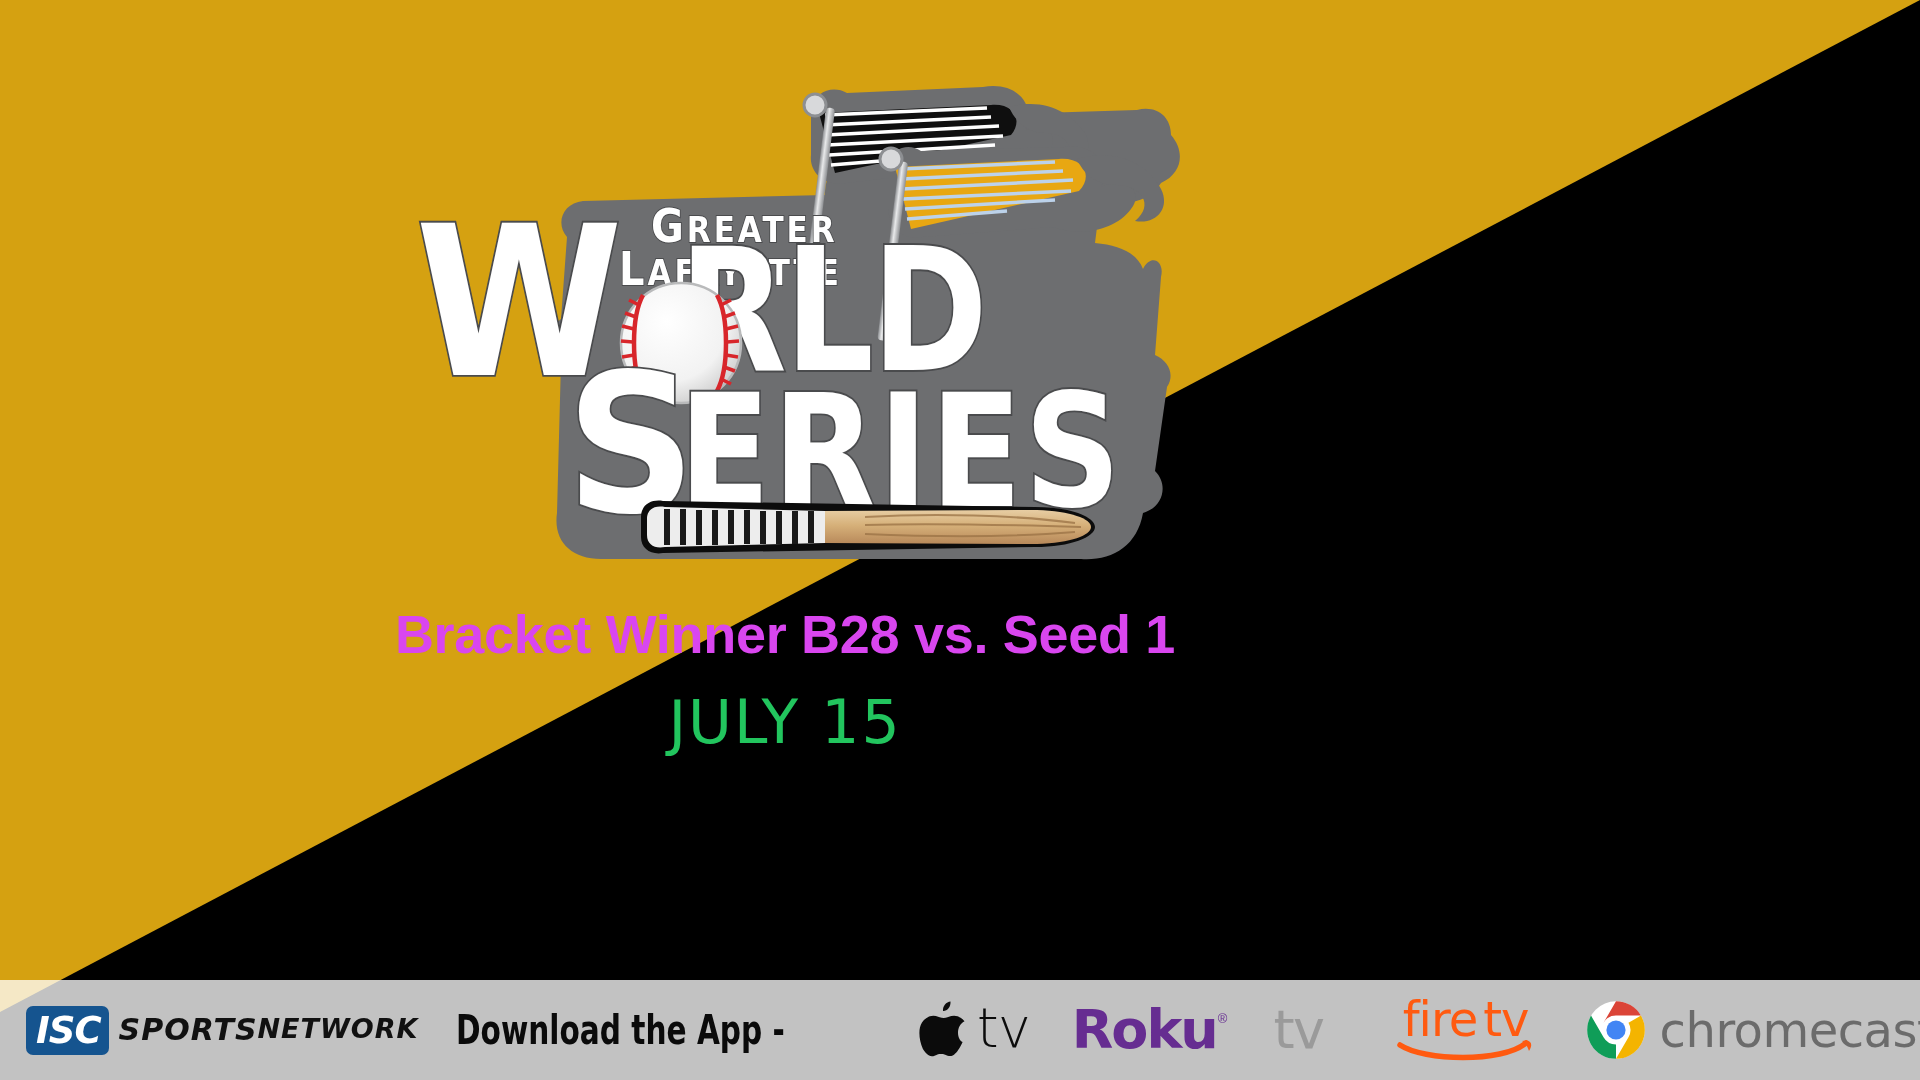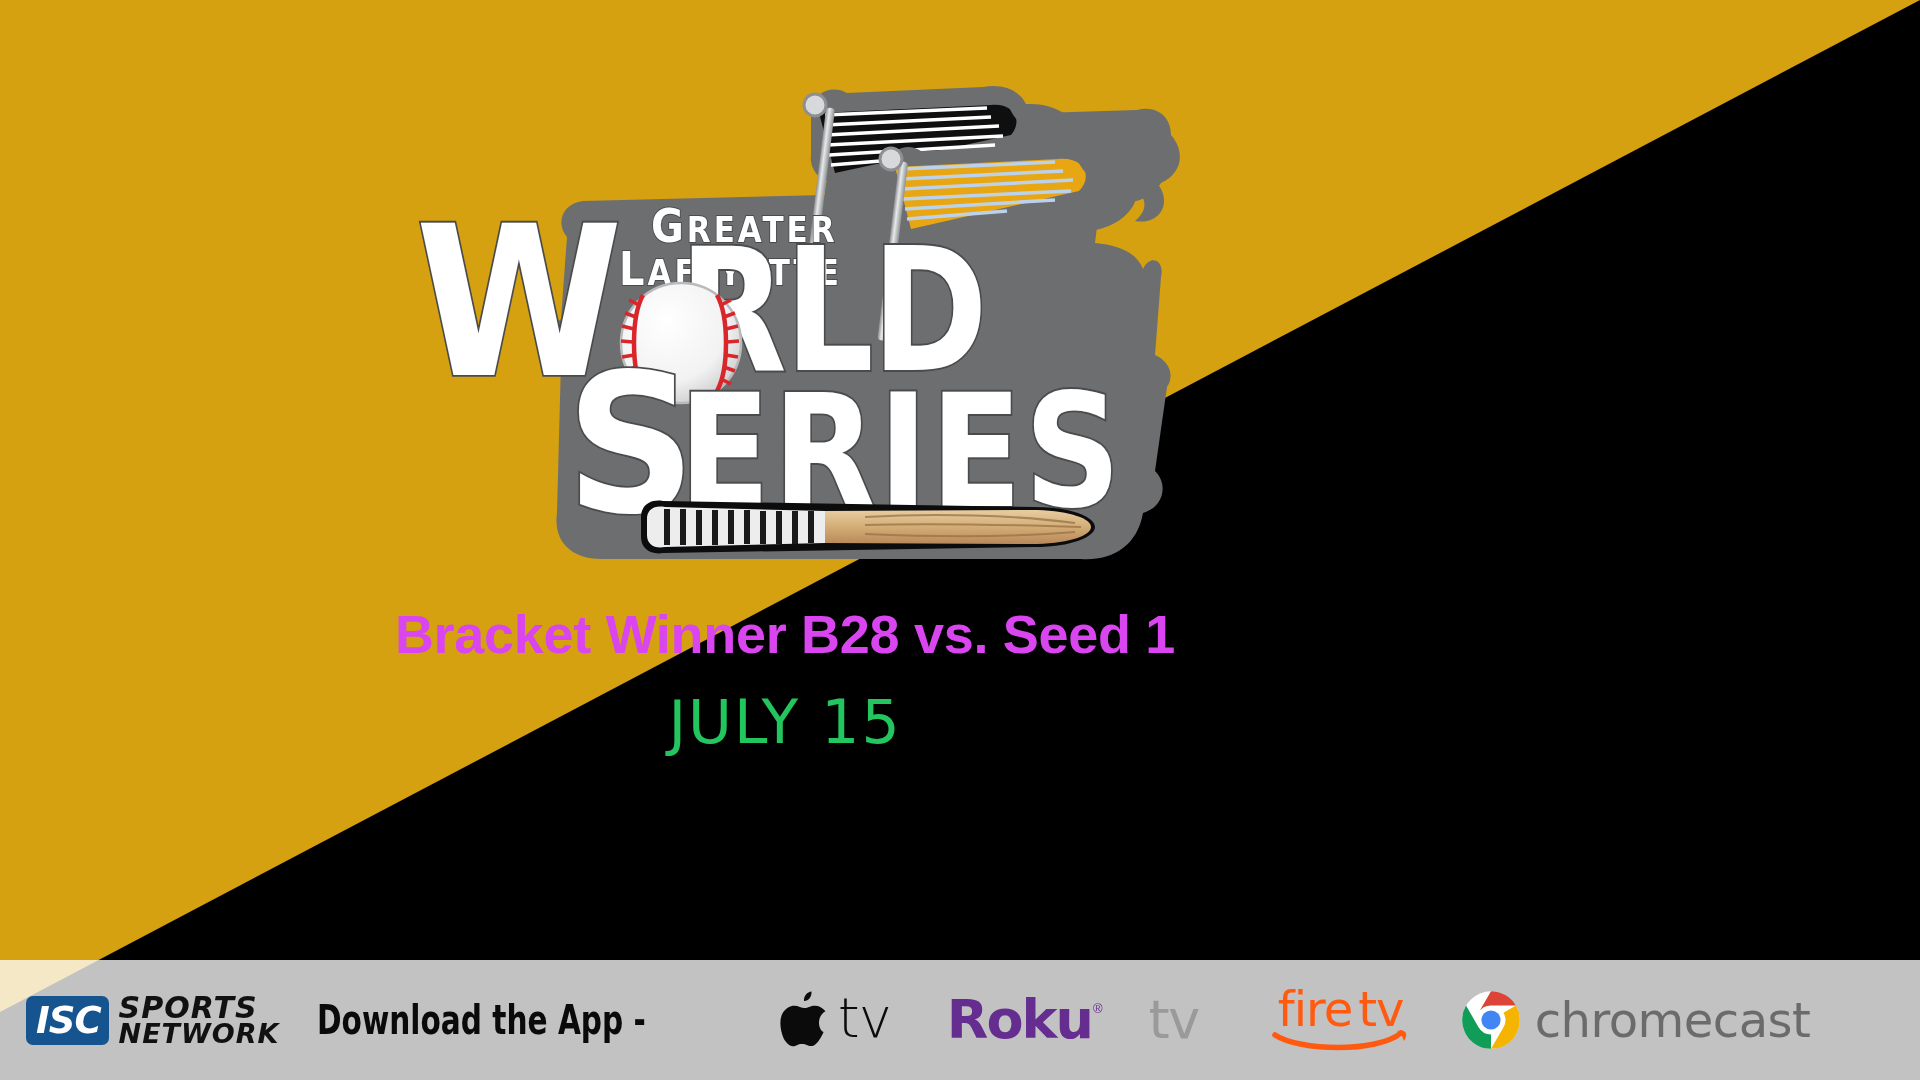--- a/index.html
+++ b/index.html
@@ -51,21 +51,21 @@
     font-size:60px;
     font-weight:400;
     letter-spacing:2px;
     font-family:"DejaVu Sans", sans-serif;
     white-space:nowrap;
   }
 
   
   #bottombar {
     position:absolute;
-    left:0; bottom:0; width:1920px; height:120px;
+    left:0; bottom:0; width:1920px; height:100px;
     background:rgba(255,255,255,0.76);
     display:flex; align-items:center;
     padding-left:26px;
     gap:0;
   }
   .bar-item { display:flex; align-items:center; flex:0 0 auto; }
 
   
   #isc-logo { display:flex; align-items:center; gap:10px; }
   #isc-badge {
@@ -78,21 +78,21 @@
     color:#ffffff;
     font-family:"DejaVu Sans", sans-serif;
     font-weight:bold;
     font-style:italic;
     font-size:37px;
     letter-spacing:-1px;
     line-height:1;
     -webkit-text-stroke:0;
   }
   #isc-words {
-    display:flex; flex-direction:column;
+    display:flex; flex-direction:row;
     line-height:0.93;
     font-family:"DejaVu Sans", sans-serif;
     font-style:italic;
     font-weight:bold;
     color:#111;
   }
   #isc-sports { font-size:30px; letter-spacing:1px; }
   #isc-network { font-size:27px; letter-spacing:1px; }
 
   
@@ -110,21 +110,21 @@
 
   
   #appletv { margin-left:18px; display:flex; align-items:center; gap:6px; }
   #appletv-word {
     font-family:"DejaVu Sans", sans-serif;
     font-size:56px; color:#0b0b0b; font-weight:300;
     line-height:1; letter-spacing:-1px; position:relative; top:-2px;
   }
 
   
-  #roku { margin-left:56px; display:flex; align-items:flex-start; }
+  #roku { margin-left:42px; display:flex; align-items:flex-start; }
   #roku-word {
     font-family:"DejaVu Sans", sans-serif;
     font-weight:bold; font-size:54px; color:#662D91;
     line-height:1; letter-spacing:-2px;
   }
   #roku-reg { font-size:13px; color:#662D91; margin-top:8px; margin-left:1px; }
 
   
   #androidtv { margin-left:46px; display:flex; align-items:baseline; }
   .atv-android {

